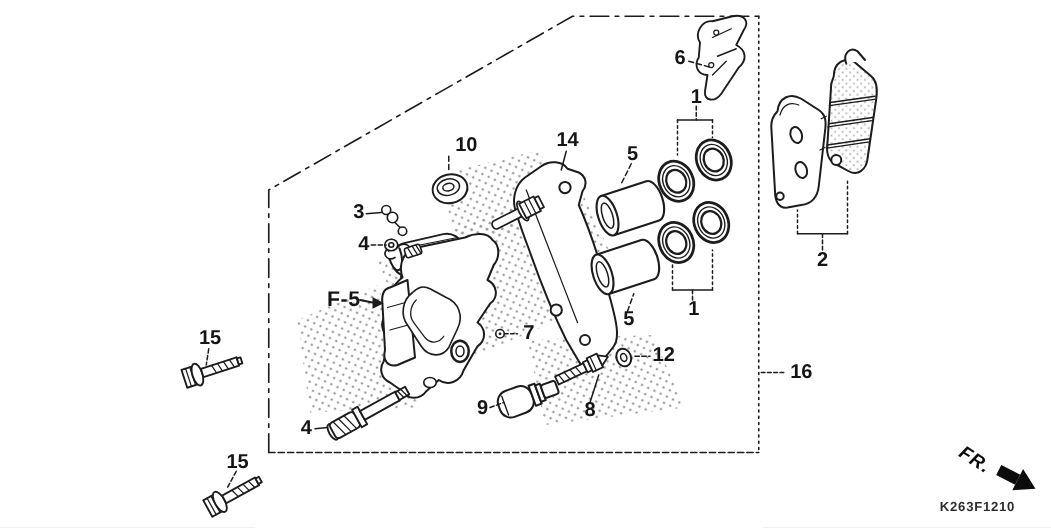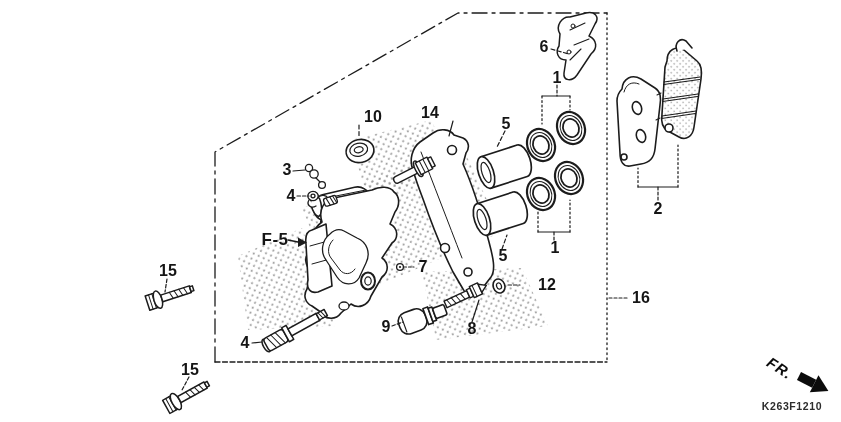--- a/index.html
+++ b/index.html
@@ -15,21 +15,21 @@
   }
   .part-label--bold{font-size:17px;font-weight:800;letter-spacing:.5px;}
   .fr-label{
     position:absolute;left:780px;top:368px;font-size:15px;font-weight:800;
     font-style:italic;color:#0c0c0c;letter-spacing:1px;line-height:1;
     transform:translate(-50%,-50%) rotate(33deg);white-space:nowrap;
   }
   .code-label{
     position:absolute;left:782px;top:406px;font-size:10.5px;font-weight:700;
     color:#2d2d2d;letter-spacing:.6px;line-height:1;
-    transform:translate(-50%,-50%);white-space:nowrap;margin-left:10px;
+    transform:translate(-50%,-50%);white-space:nowrap;
   }
 </style>
 </head>
 <body>
 
 <div class="stage">
 
   <svg class="diagram-svg" viewBox="0 0 841 422" stroke="#1c1c1c" fill="none" stroke-linecap="round" stroke-linejoin="round">
     <defs>
       <pattern id="dots" width="5.5" height="5.5" patternUnits="userSpaceOnUse" patternTransform="rotate(25)">
@@ -288,29 +288,29 @@
     <g transform="translate(799,376) rotate(27)" stroke="none" fill="#0c0c0c">
       <rect x="0" y="-4.5" width="17" height="9"></rect>
       <polygon points="17,-9.5 33,0 17,9.5"></polygon>
     </g>
   </svg>
 
   <div class="labels-layer">
       <div class="part-label" style="left: 544px; top: 47px; transform: translate(-50%, -50%);">6</div>
       <div class="part-label" style="left: 557px; top: 78px; transform: translate(-50%, -50%);">1</div>
       <div class="part-label" style="left: 373px; top: 117px; transform: translate(-50%, -50%);">10</div>
-      <div class="part-label" style="left: 430px; top: 113px; transform: translate(-50%, -50%);">14</div>
+      <div class="part-label" style="left: 454px; top: 113px; transform: translate(-50%, -50%);">14</div>
       <div class="part-label" style="left: 506px; top: 124px; transform: translate(-50%, -50%);">5</div>
       <div class="part-label" style="left: 287px; top: 170px; transform: translate(-50%, -50%);">3</div>
       <div class="part-label" style="left: 291px; top: 196px; transform: translate(-50%, -50%);">4</div>
       <div class="part-label" style="left: 658px; top: 209px; transform: translate(-50%, -50%);">2</div>
       <div class="part-label part-label--bold" style="left: 275px; top: 239px; transform: translate(-50%, -50%);">F-5</div>
       <div class="part-label" style="left: 168px; top: 271px; transform: translate(-50%, -50%);">15</div>
       <div class="part-label" style="left: 423px; top: 267px; transform: translate(-50%, -50%);">7</div>
-      <div class="part-label" style="left: 531px; top: 285px; transform: translate(-50%, -50%); margin-left: 16px;">12</div>
+      <div class="part-label" style="left: 531px; top: 285px; transform: translate(-50%, -50%);">12</div>
       <div class="part-label" style="left: 641px; top: 298px; transform: translate(-50%, -50%);">16</div>
       <div class="part-label" style="left: 503px; top: 256px; transform: translate(-50%, -50%);">5</div>
       <div class="part-label" style="left: 555px; top: 248px; transform: translate(-50%, -50%);">1</div>
       <div class="part-label" style="left: 386px; top: 327px; transform: translate(-50%, -50%);">9</div>
       <div class="part-label" style="left: 472px; top: 329px; transform: translate(-50%, -50%);">8</div>
       <div class="part-label" style="left: 245px; top: 343px; transform: translate(-50%, -50%);">4</div>
       <div class="part-label" style="left: 190px; top: 370px; transform: translate(-50%, -50%);">15</div>
     </div>
 
   <div class="fr-label">FR.</div>

